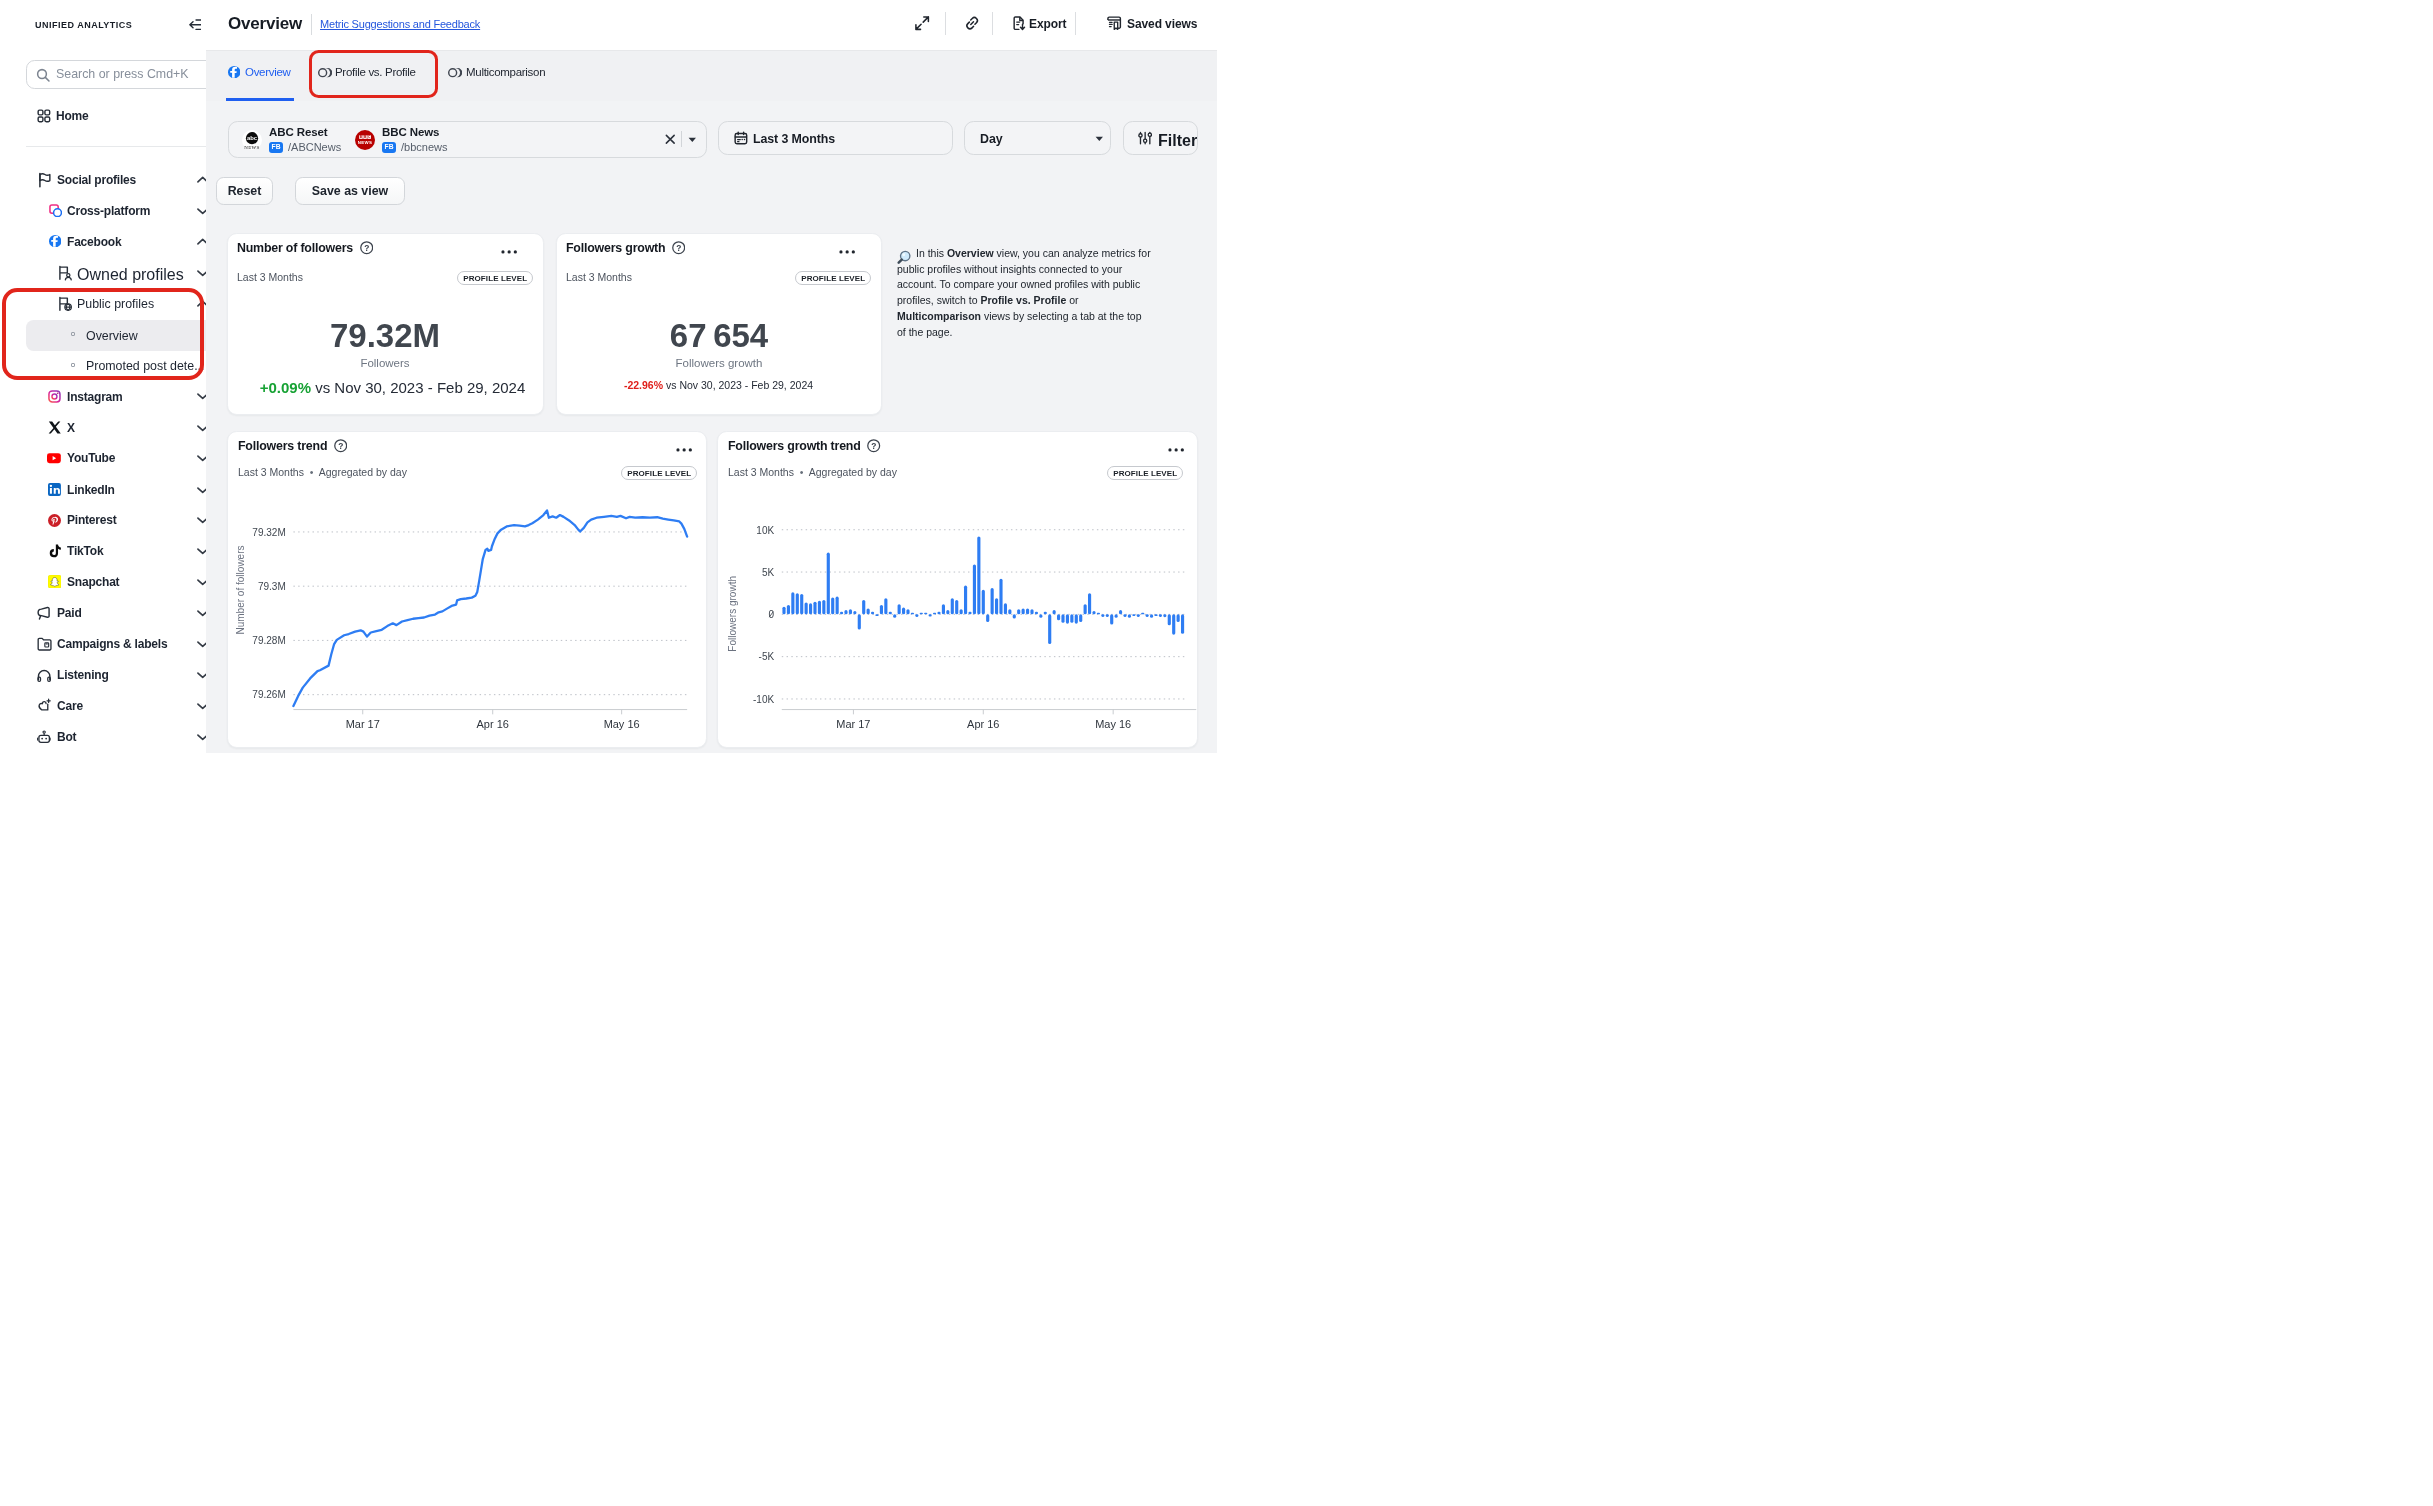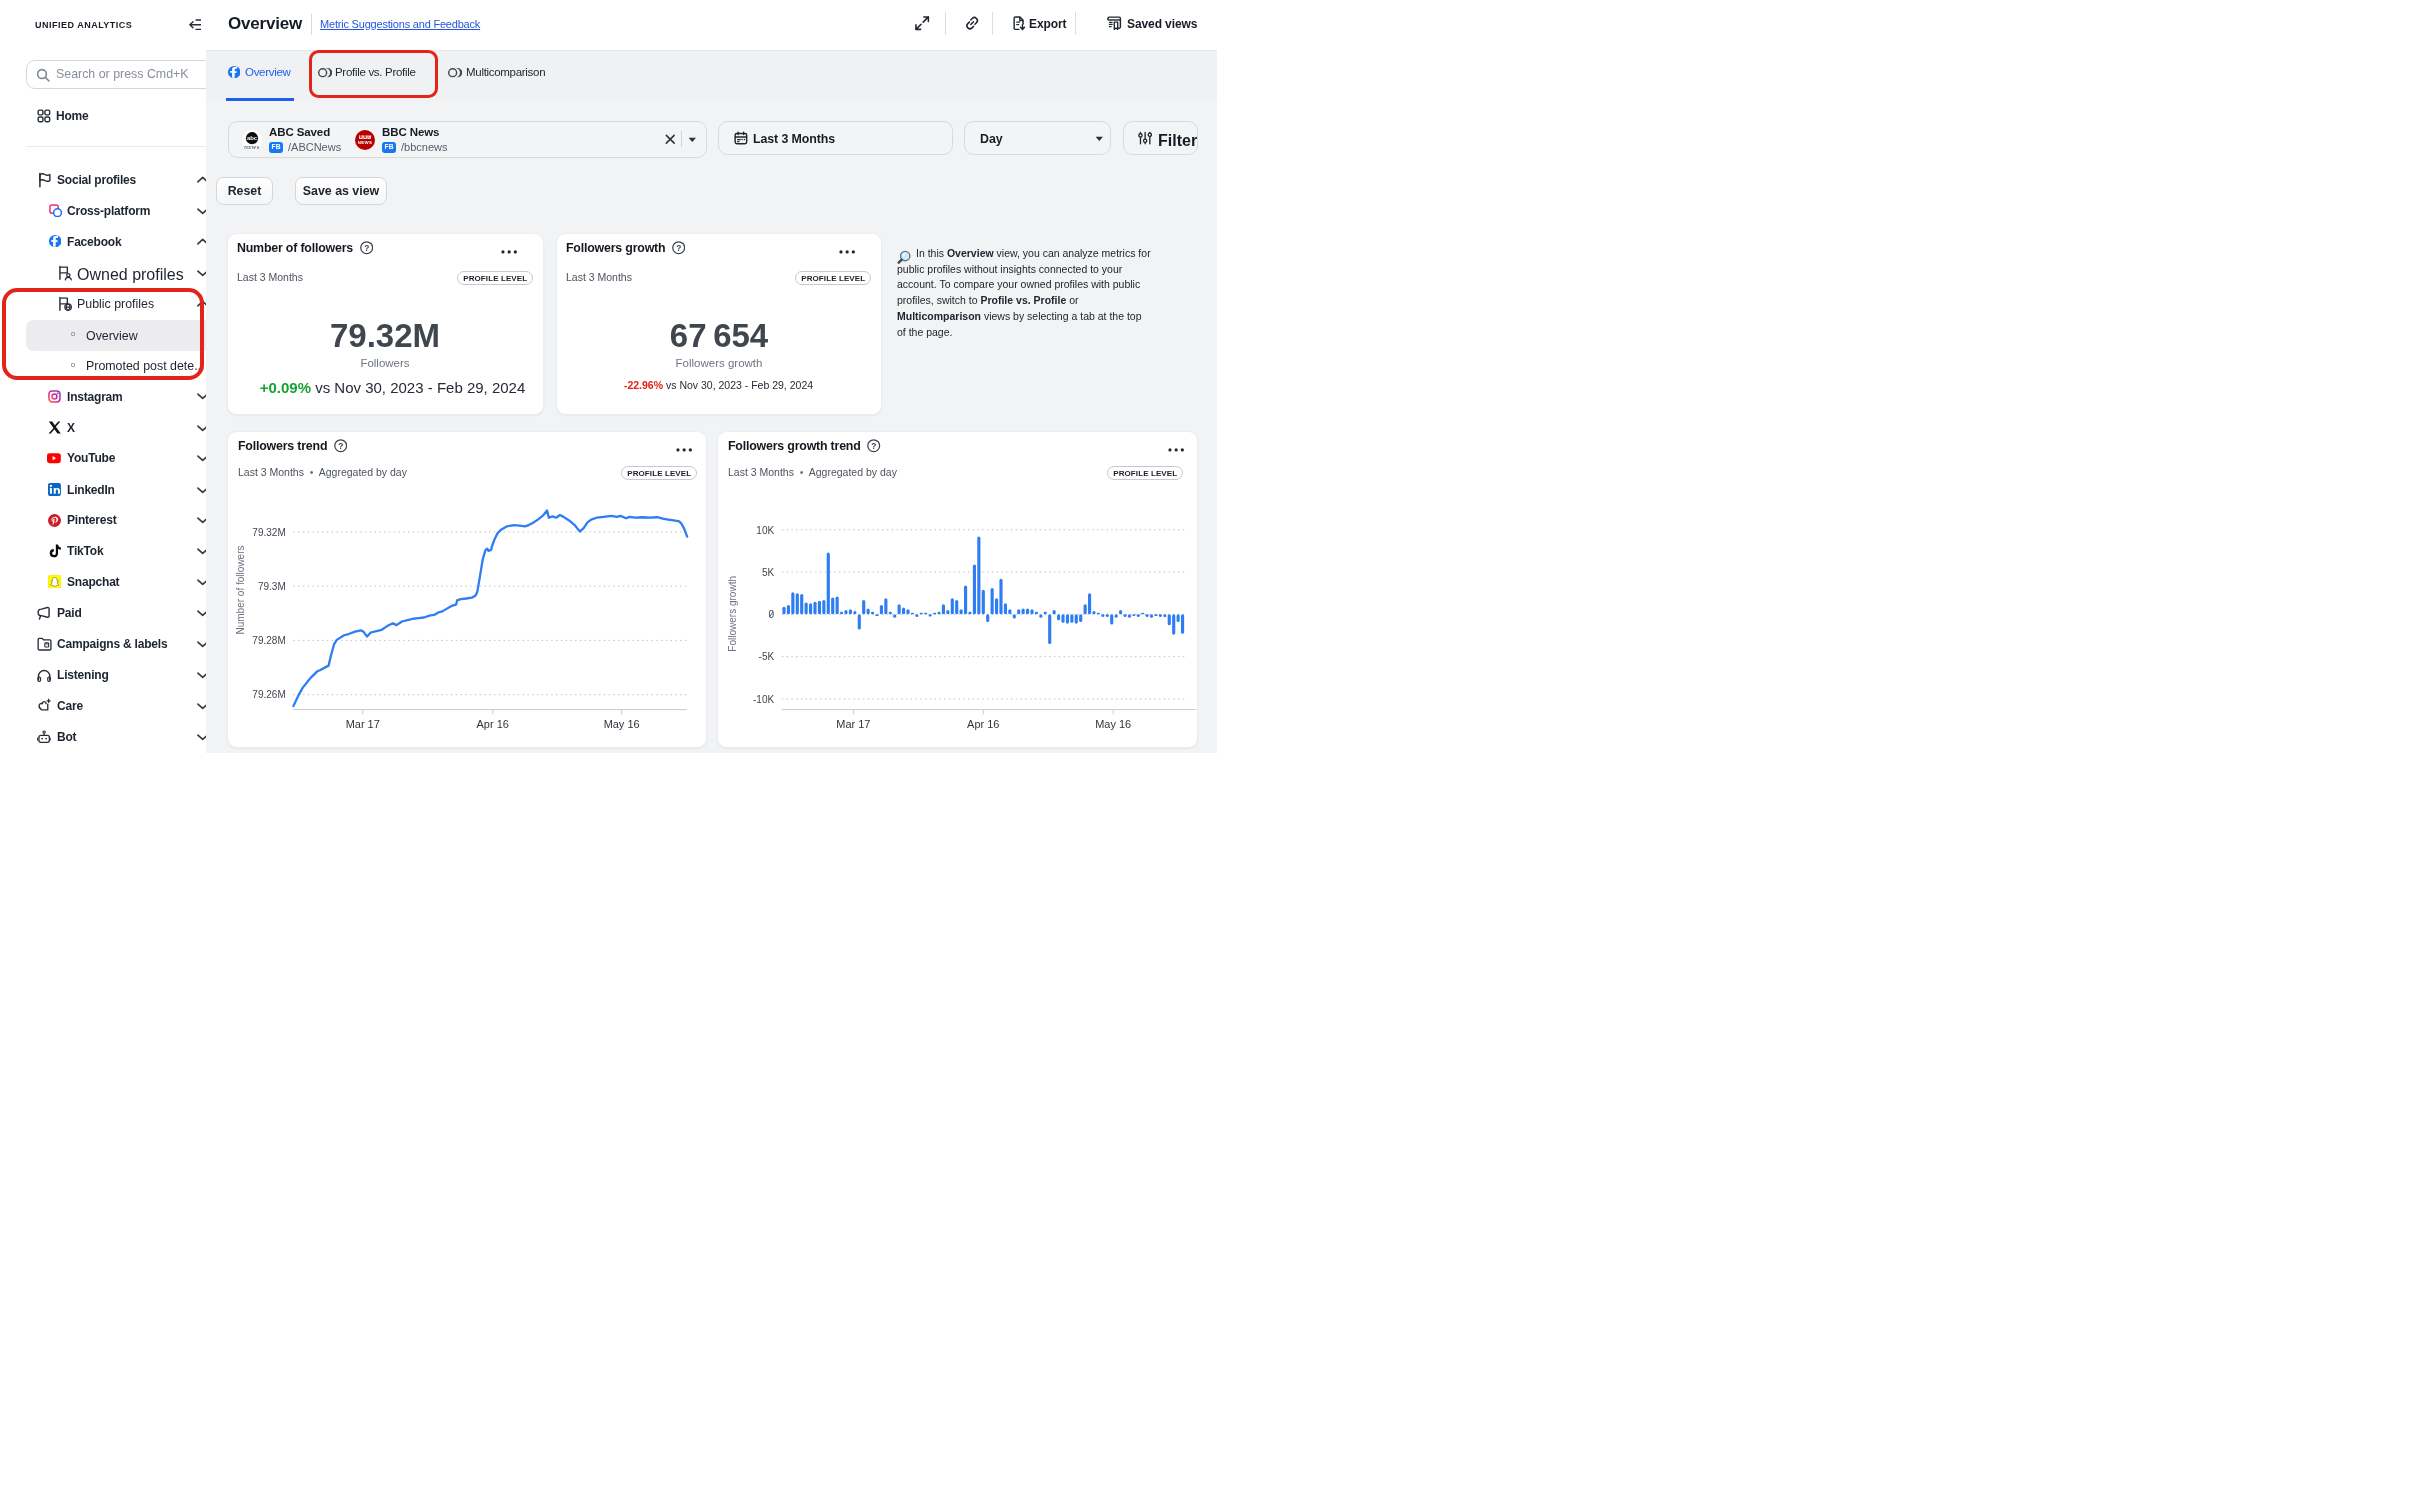--- a/index.html
+++ b/index.html
@@ -247,21 +247,21 @@
 <div class="abs" style="left:466px;top:66px;font-size:11.5px;letter-spacing:-0.3px;color:#232933;z-index:2">Multicomparison</div>
 <div class="redbox" style="left:309px;top:50px;width:129px;height:48px;border-radius:9.6px;border-width:3.3px"></div>
 <div class="content"></div>
 <div class="fbox" style="left:228px;top:121px;width:479px;height:37px"></div>
 <svg style="position:absolute;left:242px;top:130px;" width="20" height="20" viewBox="0 0 21 21">
       <circle cx="10.5" cy="10.5" r="10.5" fill="#fff"></circle>
       <circle cx="10.5" cy="8.6" r="6.4" fill="#0c0c0c"></circle>
       <text x="10.5" y="10.8" text-anchor="middle" font-size="6.2" font-weight="bold" fill="#fff" font-family="Liberation Sans">abc</text>
       <text x="10.5" y="19.6" text-anchor="middle" font-size="5.2" letter-spacing="0.4" fill="#0c0c0c" font-family="Liberation Serif">NEWS</text>
     </svg>
-<div class="abs bold" style="left:269px;top:126px;font-size:11.5px;letter-spacing:-0.1px;color:#171c24">ABC Saved</div>
+<div class="abs bold" style="left:269px;top:126px;font-size:11.5px;letter-spacing:-0.1px;color:#171c24">ABC Reset</div>
 <div class="abs" style="left:269px;top:142px;width:14.3px;height:10.5px;background:#1877f2;border-radius:2.9px;color:#fff;font-size:6.7px;font-weight:bold;text-align:center;line-height:10.5px;letter-spacing:0.3px">FB</div>
 <div class="abs" style="left:288px;top:141px;font-size:11px;color:#565e6a">/ABCNews</div>
 <svg style="position:absolute;left:355px;top:130px;" width="20" height="20" viewBox="0 0 21 21">
       <circle cx="10.5" cy="10.5" r="10.5" fill="#b80000"></circle>
       <rect x="4.4" y="5.6" width="3.7" height="3.7" fill="#fff"></rect>
       <text x="6.25" y="8.6" text-anchor="middle" font-size="3.4" font-weight="bold" fill="#b80000" font-family="Liberation Sans">B</text>
       <rect x="8.7" y="5.6" width="3.7" height="3.7" fill="#fff"></rect>
       <text x="10.549999999999999" y="8.6" text-anchor="middle" font-size="3.4" font-weight="bold" fill="#b80000" font-family="Liberation Sans">B</text>
       <rect x="13.0" y="5.6" width="3.7" height="3.7" fill="#fff"></rect>
       <text x="14.85" y="8.6" text-anchor="middle" font-size="3.4" font-weight="bold" fill="#b80000" font-family="Liberation Sans">C</text>
@@ -293,21 +293,21 @@
     </svg>
 <div class="fbox" style="left:1123px;top:121px;width:75px;height:34px"></div>
 <svg style="position:absolute;left:1138px;top:131px;" width="14.3" height="14.3" viewBox="0 0 15 15">
       <path d="M2.6 1.5 V13.5 M7.5 1.5 V13.5 M12.4 1.5 V13.5" stroke="#21262e" stroke-width="1.4" stroke-linecap="round"></path>
       <circle cx="2.6" cy="4.6" r="1.7" fill="#fff" stroke="#21262e" stroke-width="1.4"></circle>
       <circle cx="7.5" cy="10.2" r="1.7" fill="#fff" stroke="#21262e" stroke-width="1.4"></circle>
       <circle cx="12.4" cy="4" r="1.7" fill="#fff" stroke="#21262e" stroke-width="1.4"></circle>
     </svg>
 <div class="abs bold" style="left:1158px;top:132px;font-size:16px;color:#171c24">Filter</div>
 <div class="btn" style="left:216px;top:177px;width:57px">Reset</div>
-<div class="btn" style="left:295px;top:177px;width:92px">Save as view</div>
+<div class="btn" style="left:295px;top:177px;width:110px">Save as view</div>
 <div class="card" style="left:227px;top:233px;width:317px;height:182px"></div>
 <div class="cardtitle" style="left:237px;top:241px">
       <span class="tt">Number of followers</span>
       <svg width="13.4" height="13.4" viewBox="0 0 14 14">
         <circle cx="7" cy="7" r="6.2" fill="none" stroke="#3c434d" stroke-width="1.3"></circle>
         <text x="7" y="10.2" text-anchor="middle" font-size="8.8" font-weight="bold" fill="#3c434d" font-family="Liberation Sans">?</text>
       </svg>
     </div>
 <svg style="position:absolute;left:501px;top:250px;" width="16.3" height="3.8" viewBox="0 0 17 4">
       <circle cx="2" cy="2" r="1.7" fill="#21262e"></circle>

